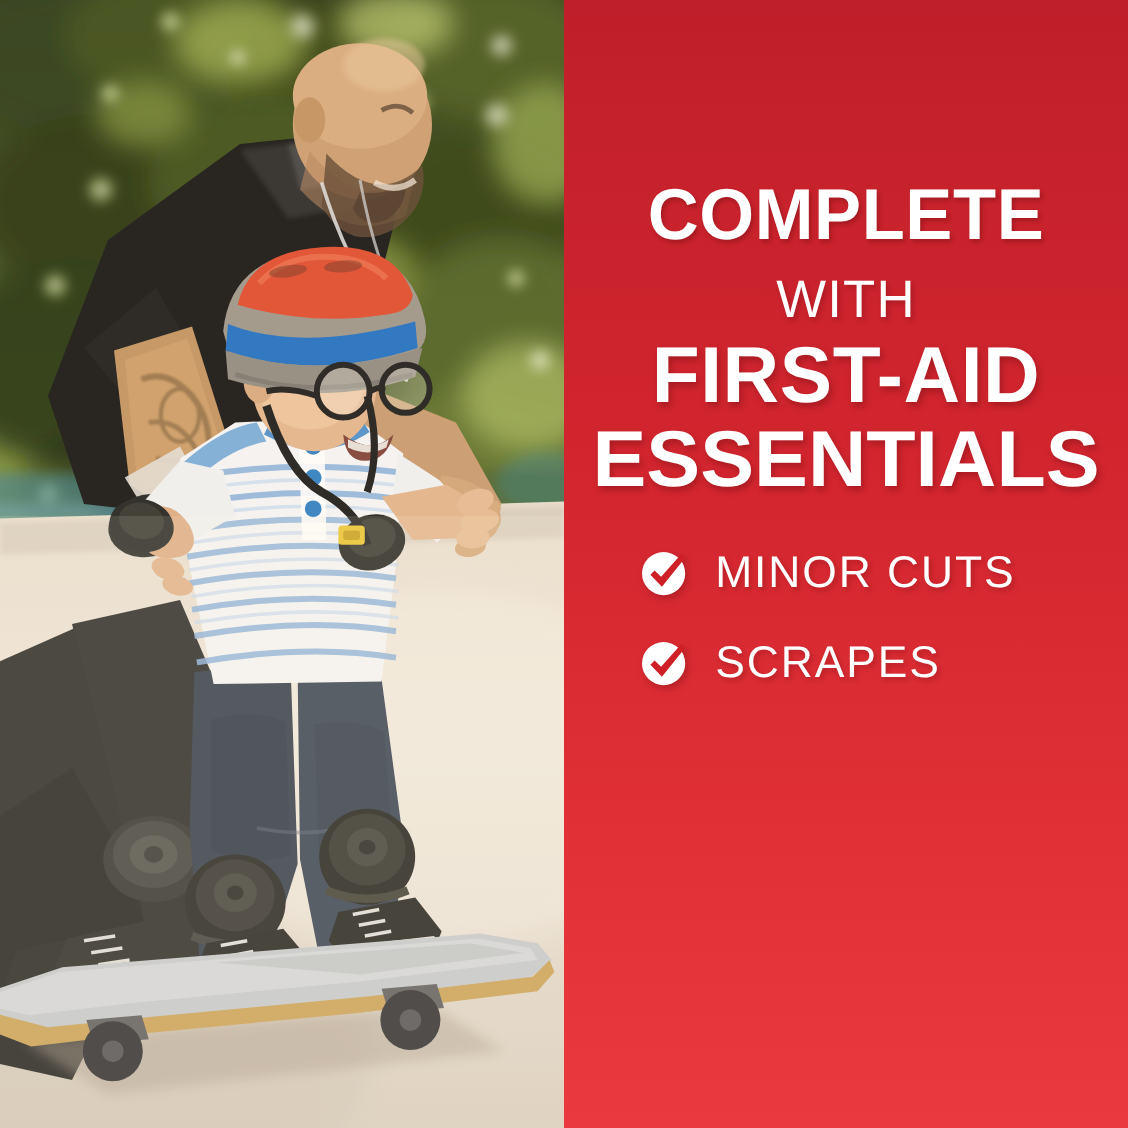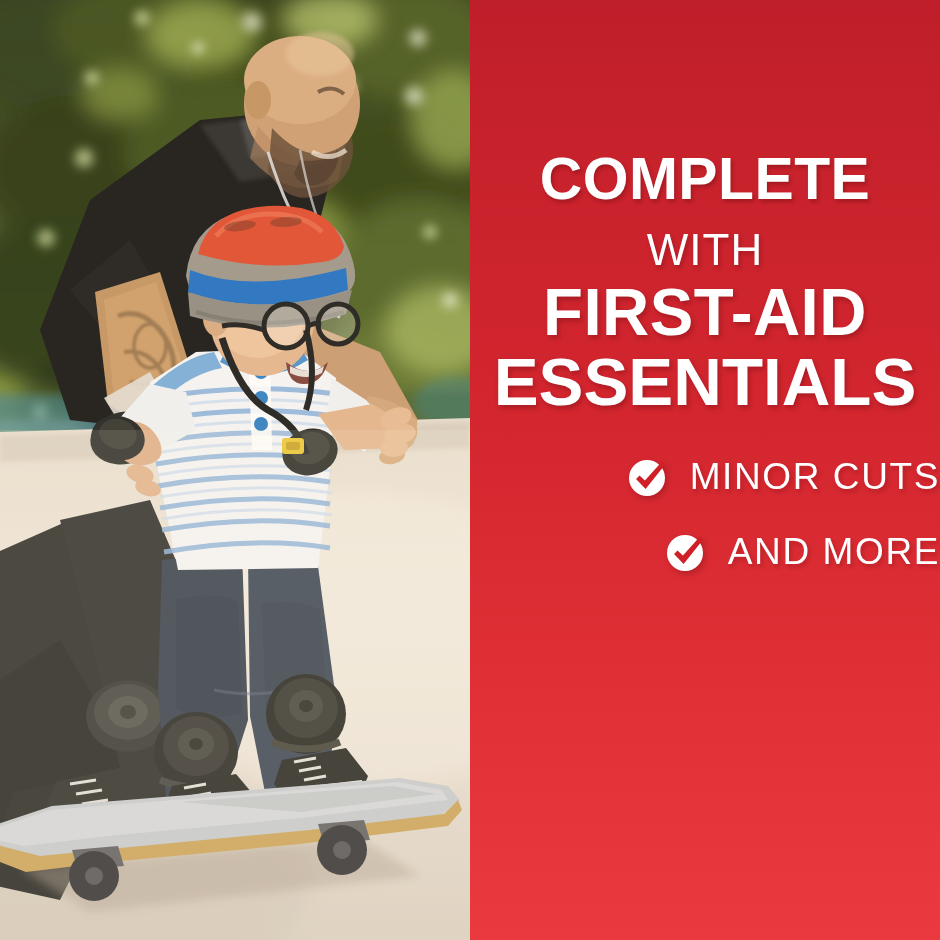--- a/index.html
+++ b/index.html
@@ -102,24 +102,24 @@
     color: #ffffff;
     font-size: 35px;
     font-weight: 500;
     letter-spacing: 2.4px;
     text-shadow: 2px 3px 4px rgba(90,8,12,0.28);
   }
 
   .bullets {
     margin-top: 40px;
     width: 100%;
+    padding-left: 62px;
     display: flex;
     flex-direction: column;
     gap: 31px;
-    align-items: flex-end;
   }
 
   .bullet {
     display: flex;
     align-items: center;
     gap: 20px;
   }
 
   .check-badge {
     position: relative;
@@ -512,25 +512,25 @@
     <div class="bullets">
 
       <div class="bullet">
         <svg class="check-badge" viewBox="0 0 44 44">
           <circle cx="21" cy="23" r="18" fill="#ffffff"></circle>
           <path d="M10 24 l3.5 -3.6 l5.4 5.2 L36 6.5 l3.2 3.0 L19.6 34 Z" fill="#cf2027"></path>
         </svg>
         <span class="bullet-label">MINOR CUTS</span>
       </div>
 
-
       <div class="bullet">
         <svg class="check-badge" viewBox="0 0 44 44">
           <circle cx="21" cy="23" r="18" fill="#ffffff"></circle>
           <path d="M10 24 l3.5 -3.6 l5.4 5.2 L36 6.5 l3.2 3.0 L19.6 34 Z" fill="#cf2027"></path>
         </svg>
-        <span class="bullet-label">AND MORE</span>
+        <span class="bullet-label">SCRAPES</span>
       </div>
+
 
     </div>
   </div>
 
 </div>
 
 </body></html>

